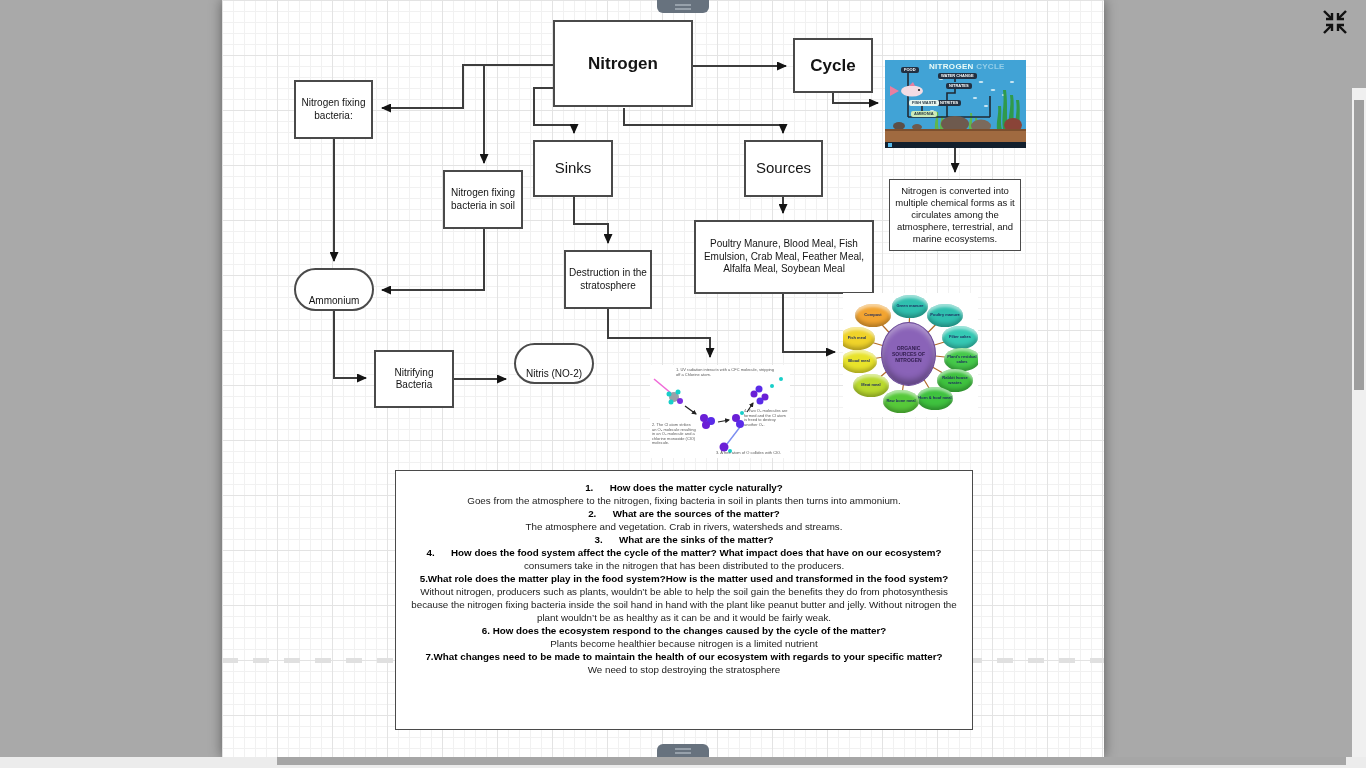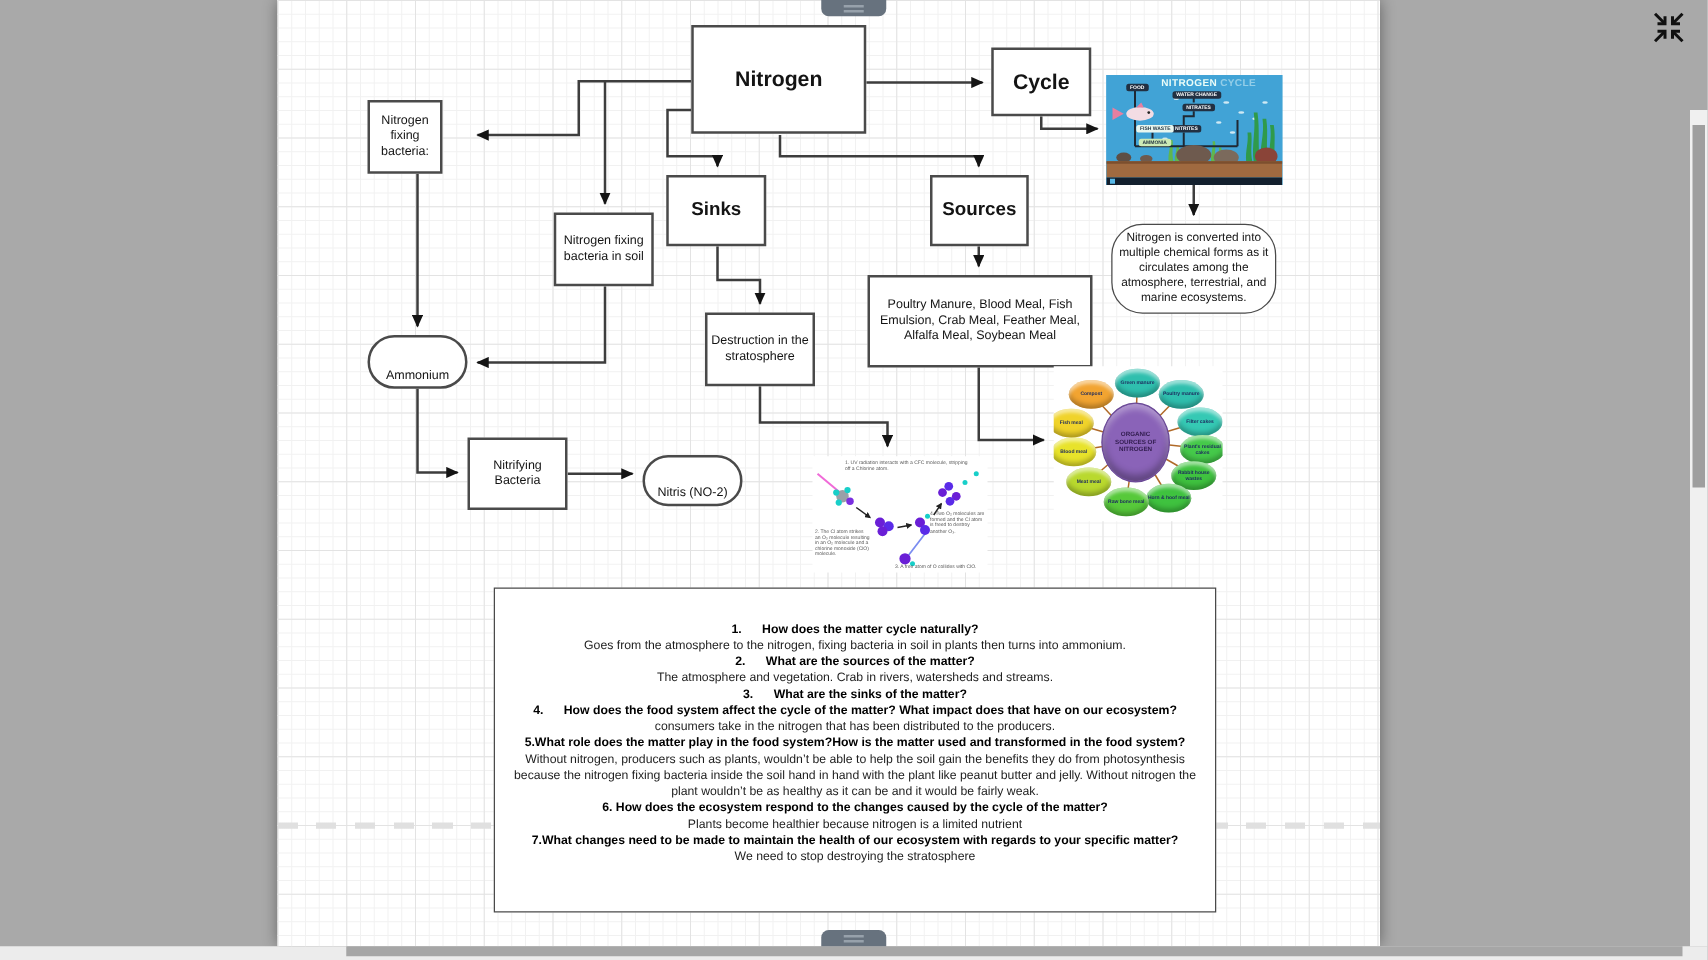--- a/index.html
+++ b/index.html
@@ -24,37 +24,37 @@
   }
   .wires { position:absolute; left:0; top:0; z-index:2; pointer-events:none; }
 
   
   .node {
     position:absolute; z-index:3; background:#fff; border:2px solid #4a4a4a;
     display:flex; align-items:center; justify-content:center; text-align:center;
     color:#141414; line-height:1.25; padding:2px;
   }
   .title-node { font-weight:bold; font-size:17px; }
-  .sub-title  { font-weight:bold; font-size:15px; }
+  .sub-title  { font-weight:normal; font-size:15px; }
   .small-node { font-size:10px; }
   .thin { border-width:1px; }
   .stadium { border-radius:999px;align-items:flex-end; }
 
   #n-nitrogen   { left:331px; top:20px;  width:140px; height:87px; }
   #n-cycle      { left:571px; top:38px;  width:80px;  height:55px; }
-  #n-nfb        { left:72px;  top:80px;  width:60px;  height:59px; }
+  #n-nfb        { left:72px;  top:80px;  width:79px;  height:59px; }
   #n-sinks      { left:311px; top:140px; width:80px;  height:57px; }
   #n-sources    { left:522px; top:140px; width:79px;  height:57px; }
   #n-nfbsoil    { left:221px; top:170px; width:80px;  height:59px; }
-  #n-note       { left:667px; top:179px; width:132px; height:72px; font-size:9.5px;border-radius:25px; }
+  #n-note       { left:667px; top:179px; width:132px; height:72px; font-size:9.5px; }
   #n-poultry    { left:472px; top:220px; width:180px; height:74px; }
   #n-destruct   { left:342px; top:250px; width:88px;  height:59px; }
   #n-ammonium   { left:72px;  top:268px; width:80px;  height:43px; }
   #n-nitrifying { left:152px; top:350px; width:80px;  height:58px; }
-  #n-nitris     { left:292px; top:364px; width:80px;  height:41px; }
+  #n-nitris     { left:292px; top:343px; width:80px;  height:41px; }
 
   
   .img-box { position:absolute; z-index:3; overflow:hidden; }
 
   
   #img-aquarium { left:663px; top:60px; width:141px; height:88px; background:#41a3d6;padding-left:17px; }
   #img-aquarium .aq-title { position:absolute; left:44px; top:2px; font-size:8px; font-weight:bold;
       color:#eafcf8; letter-spacing:.3px; white-space:nowrap; }
   #img-aquarium .aq-title .lite { color:rgba(230,250,252,.5); font-weight:bold; }
   .pill { position:absolute; font-size:4px; font-weight:bold; color:#fff;
@@ -71,21 +71,21 @@
       background:#8a63b8; border:1px solid #6b4a96; display:flex; align-items:center;
       justify-content:center; text-align:center; font-size:5px; font-weight:bold; color:#321d4f;
       box-shadow:inset 0 4px 5px rgba(255,255,255,.35), inset 0 -5px 6px rgba(0,0,0,.3); padding:4px; }
   
   #img-molecule { left:428px; top:365px; width:140px; height:93px; background:#fff; }
   .mol-cap { position:absolute; font-size:4px; color:#5a5a5a; line-height:1.15; text-align:left; }
 
   
   #qa-box { left:173px; top:470px; width:578px; height:260px; z-index:3;
       border:1px solid #4a4a4a; background:#fff; position:absolute;
-      padding:26px 5px 0 5px; font-size:9.8px; line-height:13px; text-align:center;
+      padding:10px 5px 0 5px; font-size:9.8px; line-height:13px; text-align:center;
       color:#1c1c1c; }
   #qa-box .q { font-weight:bold; color:#000; white-space:pre-wrap; }
   #qa-box .a { white-space:pre-wrap; }
 
   
   .handle { position:absolute; left:657px; width:52px; height:13px; background:#67727e;
       z-index:6; display:flex; flex-direction:column; align-items:center; justify-content:center; gap:2px; }
   .handle span { display:block; width:16px; height:2px; background:#97a1ab; }
   #handle-top { top:0; border-radius:0 0 6px 6px; }
   #handle-bottom { top:744px; border-radius:6px 6px 0 0; }

